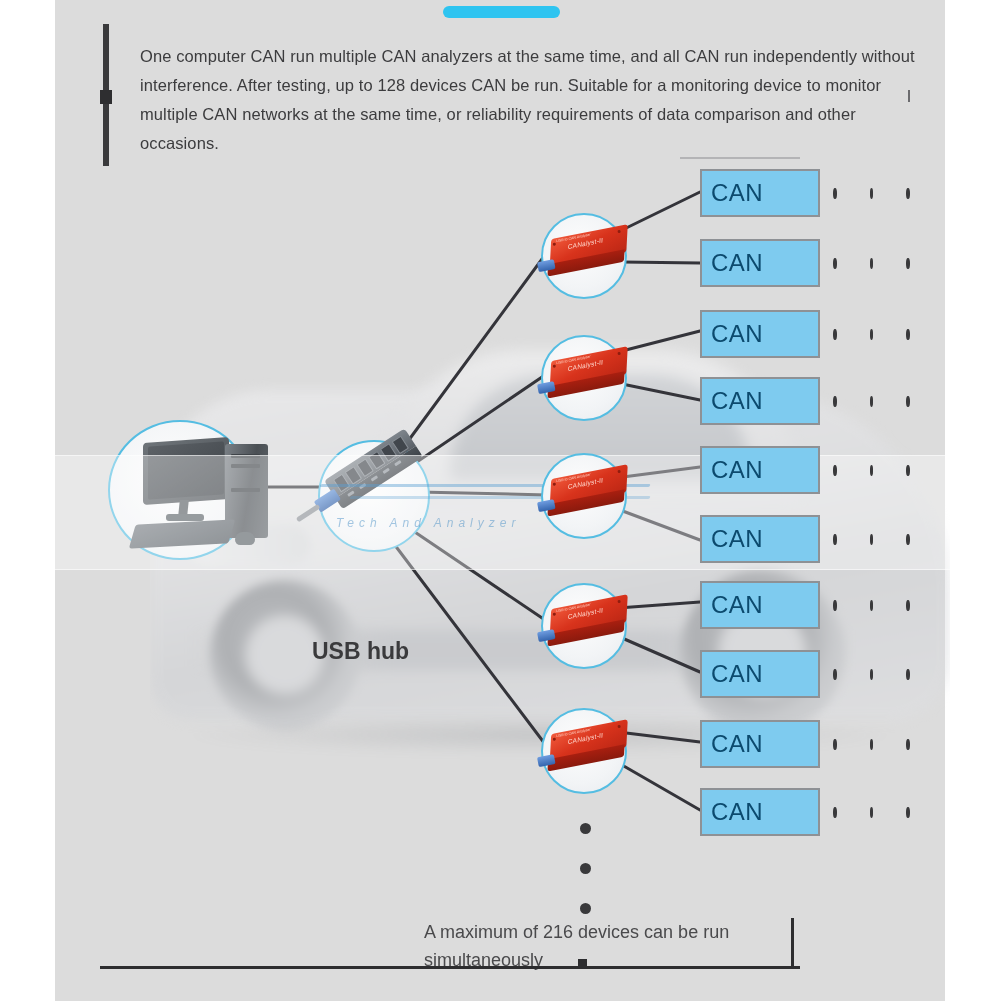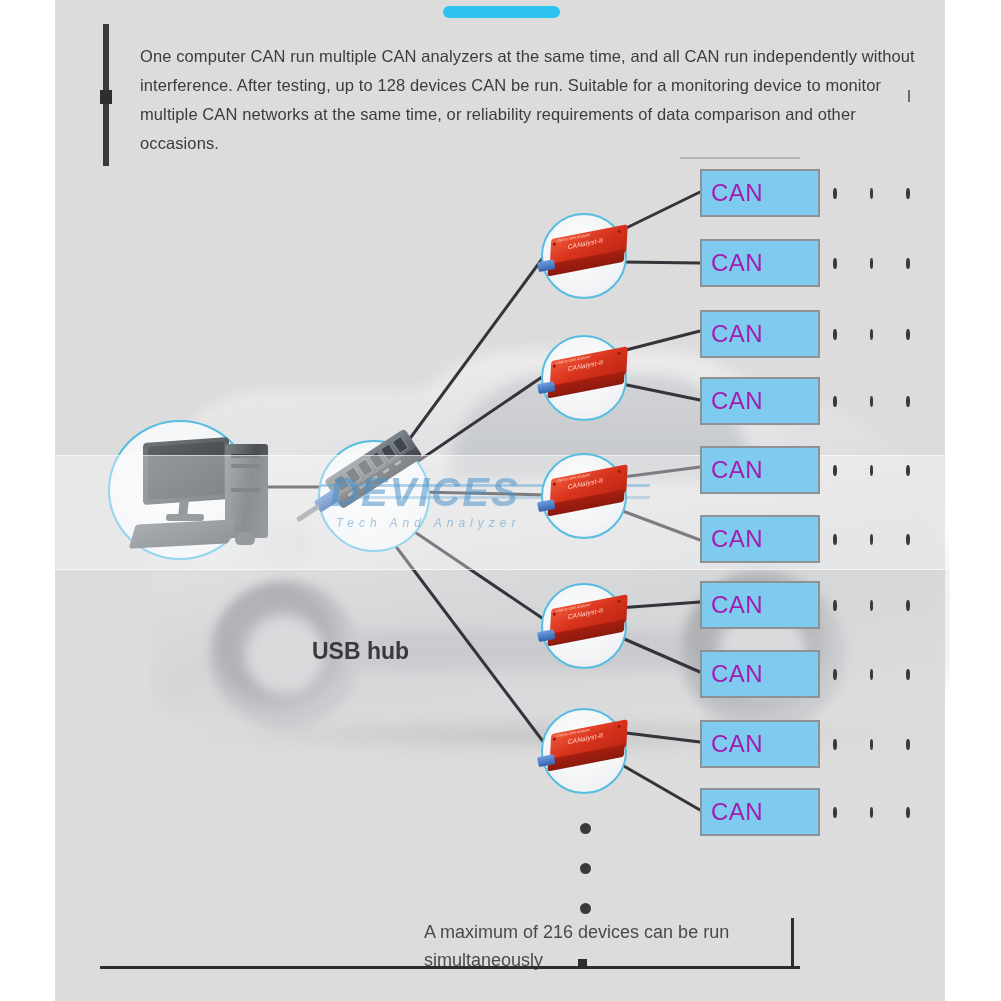--- a/index.html
+++ b/index.html
@@ -49,21 +49,21 @@
   .intro{position:absolute;left:140px;top:42px;width:780px;
          font-size:16.5px;line-height:29px;color:#3c3c3e;letter-spacing:.1px;}
 
   
   .hairline{position:absolute;left:680px;top:157px;width:120px;height:2px;background:#b4b4b6;}
 
   
   .can{position:absolute;left:700px;width:120px;height:48px;background:#7ecbef;
        border:2px solid #8e9195;box-sizing:border-box;
        display:flex;align-items:center;padding-left:9px;
-       font-size:24px;color:#a21caf;letter-spacing:.4px;}
+       font-size:24px;color:#0c4a6e;letter-spacing:.4px;}
   .dotrow{position:absolute;left:833px;width:110px;height:48px;display:flex;align-items:center;}
   .dotrow i{display:block;width:11px;height:11px;border-radius:50%;background:#39393b;margin-right:33px;}
 
   
   .vdots{position:absolute;left:580px;top:823px;}
   .vdots i{display:block;width:11px;height:11px;border-radius:50%;background:#39393b;margin-bottom:29px;}
 
   
   .bubble{position:absolute;border-radius:50%;border:2px solid #55bde2;
           background:radial-gradient(circle at 45% 40%,#fdfdfd 0%,#f2f4f6 60%,#e7eaee 100%);}
@@ -227,21 +227,20 @@
     <div class="hub-plug"></div>
     <div class="hub-cord"></div>
   </div>
 
   <div class="band"></div>
   <div class="band-edge" style="top:455px;"></div>
   <div class="band-edge" style="top:569px;"></div>
   <div class="wm">
     <div class="wm-dash" style="left:-10px;top:14px;width:330px;transform:skewX(-22deg);"></div>
     <div class="wm-dash" style="left:20px;top:26px;width:300px;transform:skewX(-22deg);opacity:.7;"></div>
-    <div class="wm-main">DEVICES</div>
     <div class="wm-sub">Tech And Analyzer</div>
   </div>
 
   <div class="bubble" style="left:541px;top:213px;width:82px;height:82px;"></div>
   <div class="dev" style="left:551px;top:232px;">
     <div class="dev-top"></div>
       <div class="dev-front"></div>
     <div class="dev-tiny">USB to CAN Analyzer</div>
     <div class="dev-label">CANalyst-II</div>
     <div class="dev-plug"></div>

